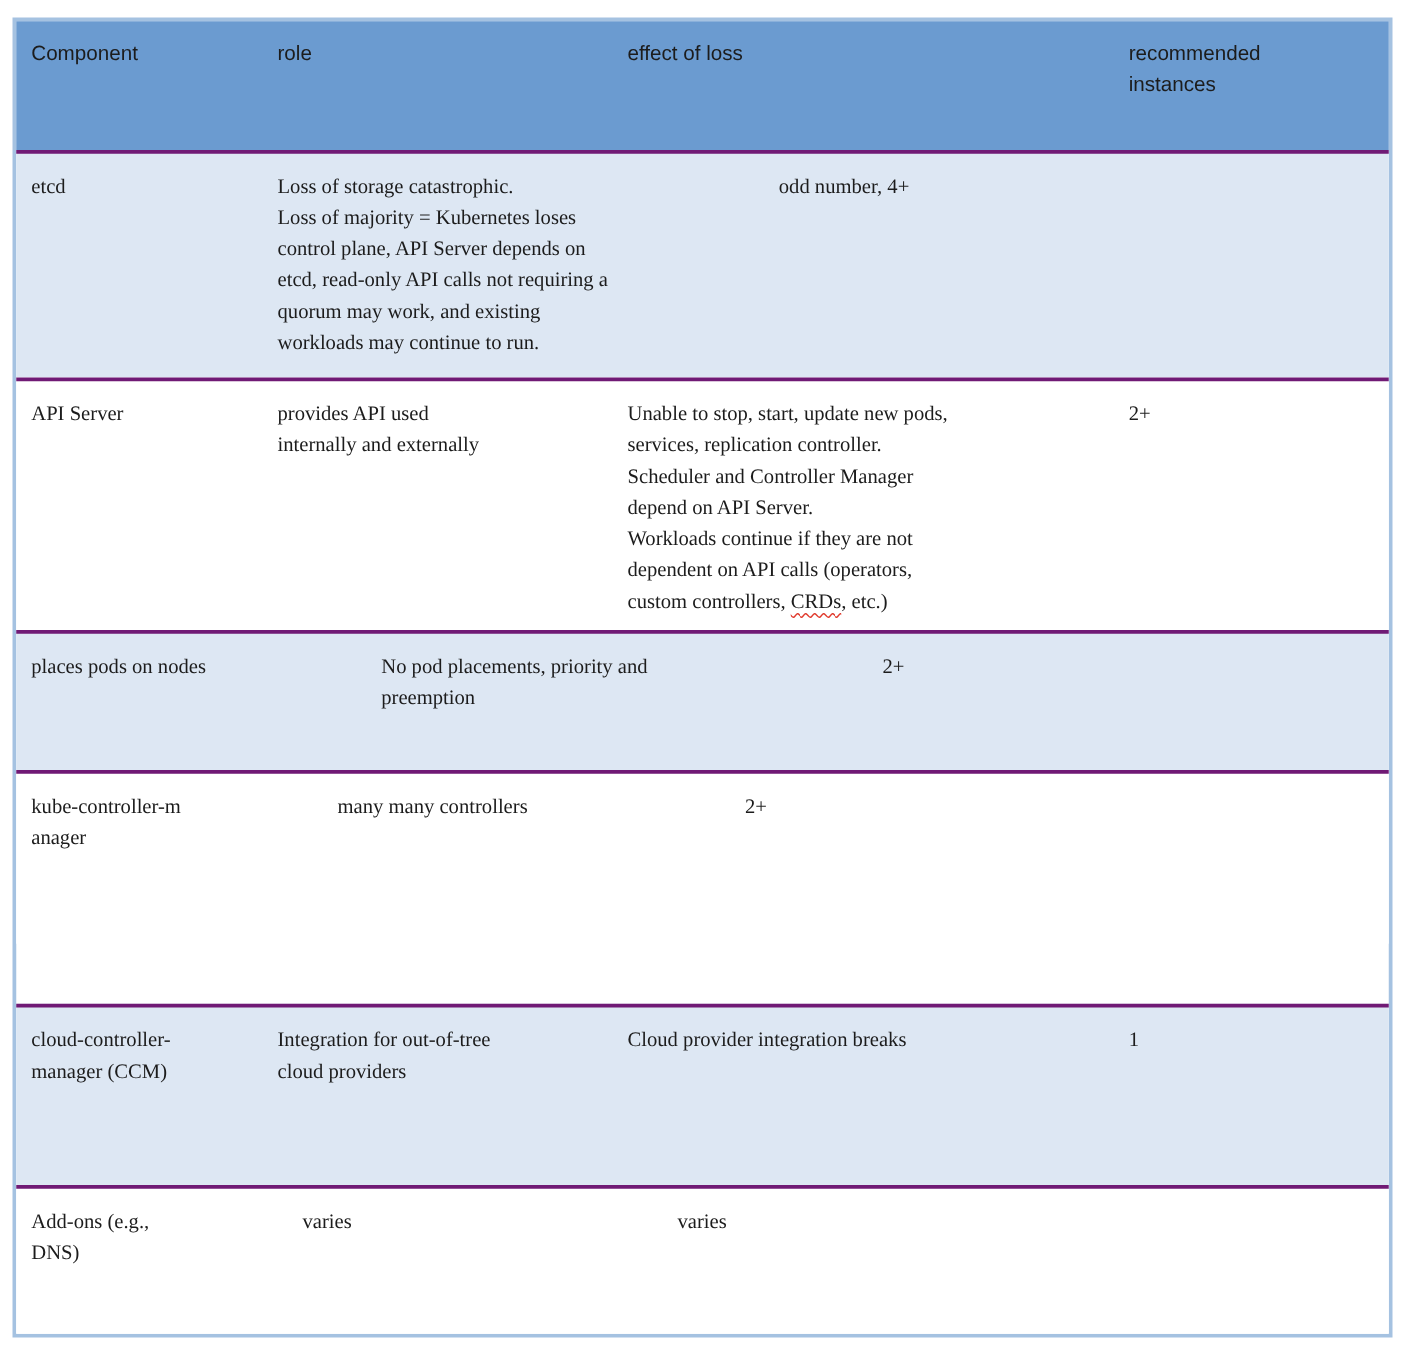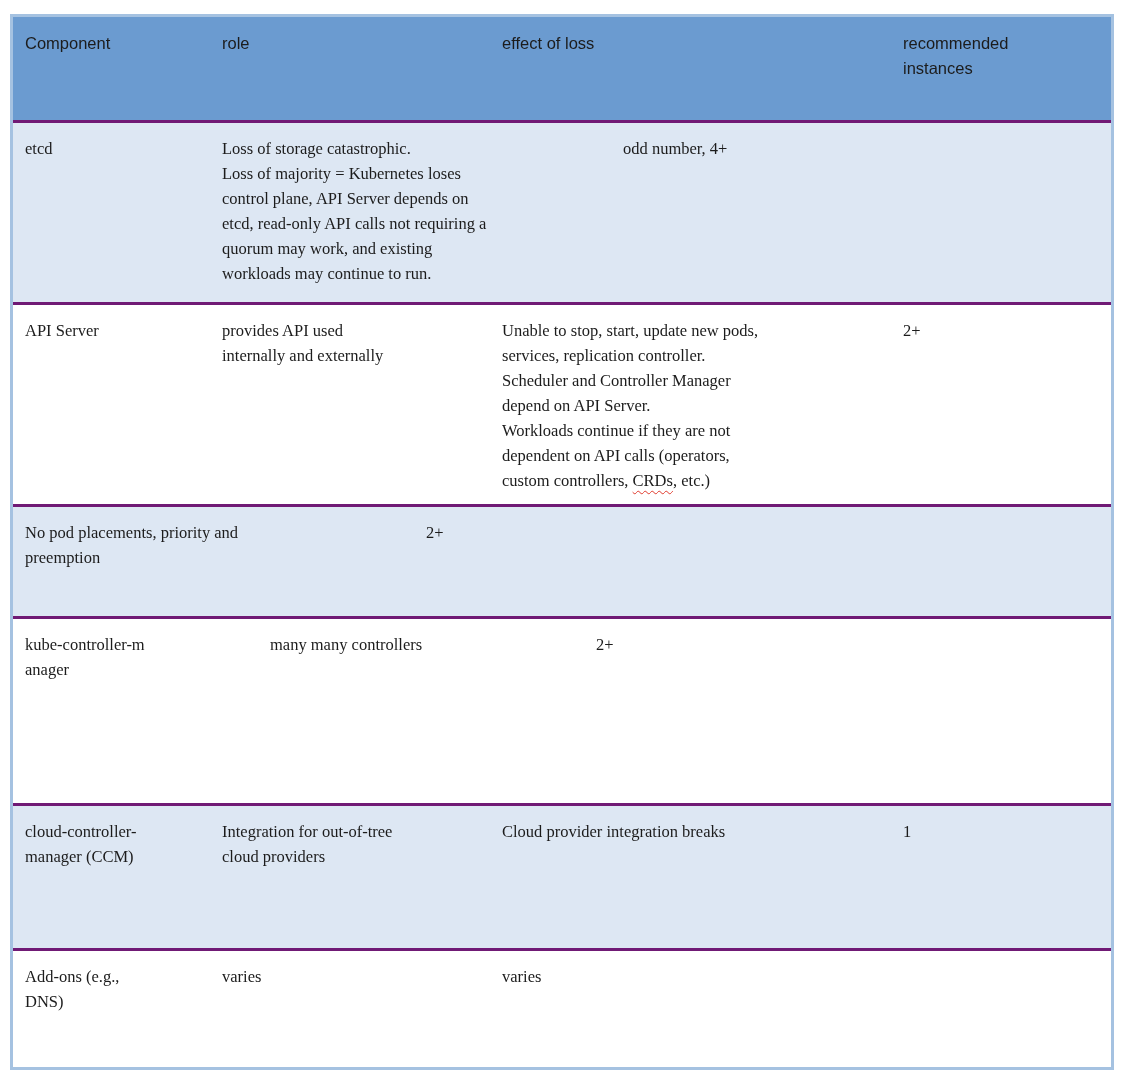--- a/index.html
+++ b/index.html
@@ -41,21 +41,21 @@
     background: #6b9bd0;
     height: 103px;
   }
   .trow.shade { background: #dde7f3; }
   .trow.plain { background: #ffffff; }
   .r0 { height: 182px; }
   .r1 { height: 202px; }
   .r2 { height: 112px; }
   .r3 { height: 139px; gap: 48px; }
   .r4 { height: 145px; margin-top: 48px; }
-  .r5 { flex: 1 1 auto; }
+  .r5 { flex: 1 1 auto; gap: 20px; }
   .cell {
     box-sizing: border-box;
     padding: 13px 8px 8px 12px;
     font-size: 16.5px;
     line-height: 25px;
     color: #1c1c1c;
     white-space: pre-line;
     overflow: hidden;
   }
   .c1 { width: 197px; }
@@ -105,20 +105,21 @@
 services, replication controller.
 Scheduler and Controller Manager
 depend on API Server.
 Workloads continue if they are not
 dependent on API calls (operators,
 custom controllers, </span><span class="squiggle">CRDs</span><span>, etc.)</span></div>
       <div class="cell c4">2+</div>
     </div>
 
     <div class="trow shade r2">
+      <div class="cell c2">places pods on nodes</div>
       <div class="cell c3">No pod placements, priority and
 preemption</div>
       <div class="cell c4">2+</div>
     </div>
 
     <div class="trow plain r3">
       <div class="cell c1">kube-controller-m
 anager</div>
       <div class="cell c2">many many controllers</div>
       <div class="cell c4">2+</div>

